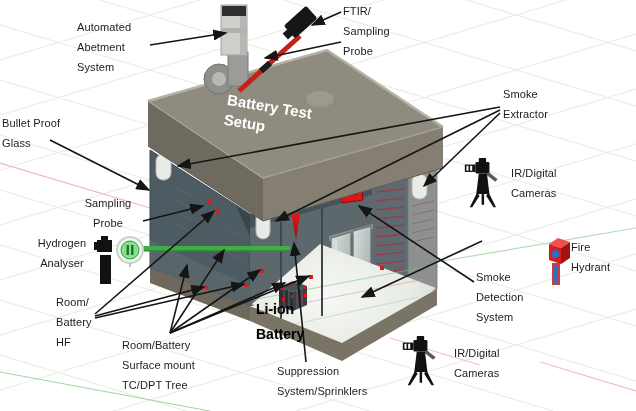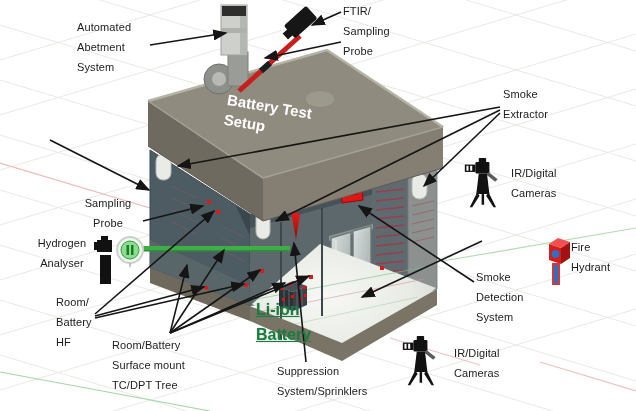--- a/index.html
+++ b/index.html
@@ -2,22 +2,22 @@
 <html><head>
 <meta charset="utf-8">
 <style>
   html,body{margin:0;padding:0;background:#fff;font-family:"Liberation Sans",sans-serif;}
   #stage{position:relative;width:636px;height:411px;background:#fff;overflow:hidden;}
   #scene{position:absolute;left:0;top:0;}
   .lbl{position:absolute;color:#1c1c1c;font-size:11px;line-height:20px;white-space:pre-line;letter-spacing:.1px;}
   .lbl.c{text-align:center;}
   .roof-title{position:absolute;left:229px;top:90px;width:110px;color:#fff;font-size:15px;font-weight:bold;
     line-height:20px;white-space:pre-line;transform:rotate(9.5deg);transform-origin:left top;}
-  .liion{position:absolute;left:256px;top:297px;color:#15803d;font-size:16px;font-weight:bold;line-height:25px;
-    white-space:pre-line;text-shadow:0 0 2px rgba(90,90,90,.35);text-decoration:underline;}
+  .liion{position:absolute;left:256px;top:297px;color:#000000;font-size:14px;font-weight:bold;line-height:25px;
+    white-space:pre-line;text-shadow:0 0 2px rgba(90,90,90,.35);}
 </style>
 </head>
 <body>
 
 <div id="stage">
 <svg id="scene" width="636" height="411" viewBox="0 0 636 411">
   <defs>
     <marker id="ah" markerWidth="9" markerHeight="7" refX="8" refY="3.5" orient="auto">
       <polygon points="0 0,9 3.5,0 7" fill="#151515"></polygon>
     </marker>
@@ -266,37 +266,39 @@
     <line x1="306" y1="362" x2="294" y2="243" marker-end="url(#ah)"></line>
   </g>
 </svg>
 
   <div class="lbl" style="left:77px;top:17px">Automated
 Abetment
 System</div>
   <div class="lbl" style="left:343px;top:1px">FTIR/
 Sampling
 Probe</div>
+  <div class="lbl" style="left:2px;top:113px">Bullet Proof
+Glass</div>
   <div class="lbl" style="left:503px;top:84px">Smoke
 Extractor</div>
   <div class="lbl" style="left:511px;top:163px">IR/Digital
 Cameras</div>
   <div class="lbl c" style="left:70px;top:193px;width:76px">Sampling
 Probe</div>
   <div class="lbl c" style="left:26px;top:233px;width:72px">Hydrogen
 Analyser</div>
   <div class="lbl" style="left:571px;top:237px">Fire
 Hydrant</div>
   <div class="lbl" style="left:56px;top:292px">Room/
 Battery
 HF</div>
   <div class="lbl" style="left:476px;top:267px">Smoke
 Detection
 System</div>
-  <div class="lbl" style="left:112px;top:335px">Room/Battery
+  <div class="lbl" style="left:122px;top:335px">Room/Battery
 Surface mount
 TC/DPT Tree</div>
   <div class="lbl" style="left:277px;top:361px">Suppression
 System/Sprinklers</div>
   <div class="lbl" style="left:454px;top:343px">IR/Digital
 Cameras</div>
 
   <div class="roof-title">Battery Test
 Setup</div>
   <div class="liion">Li-ion

